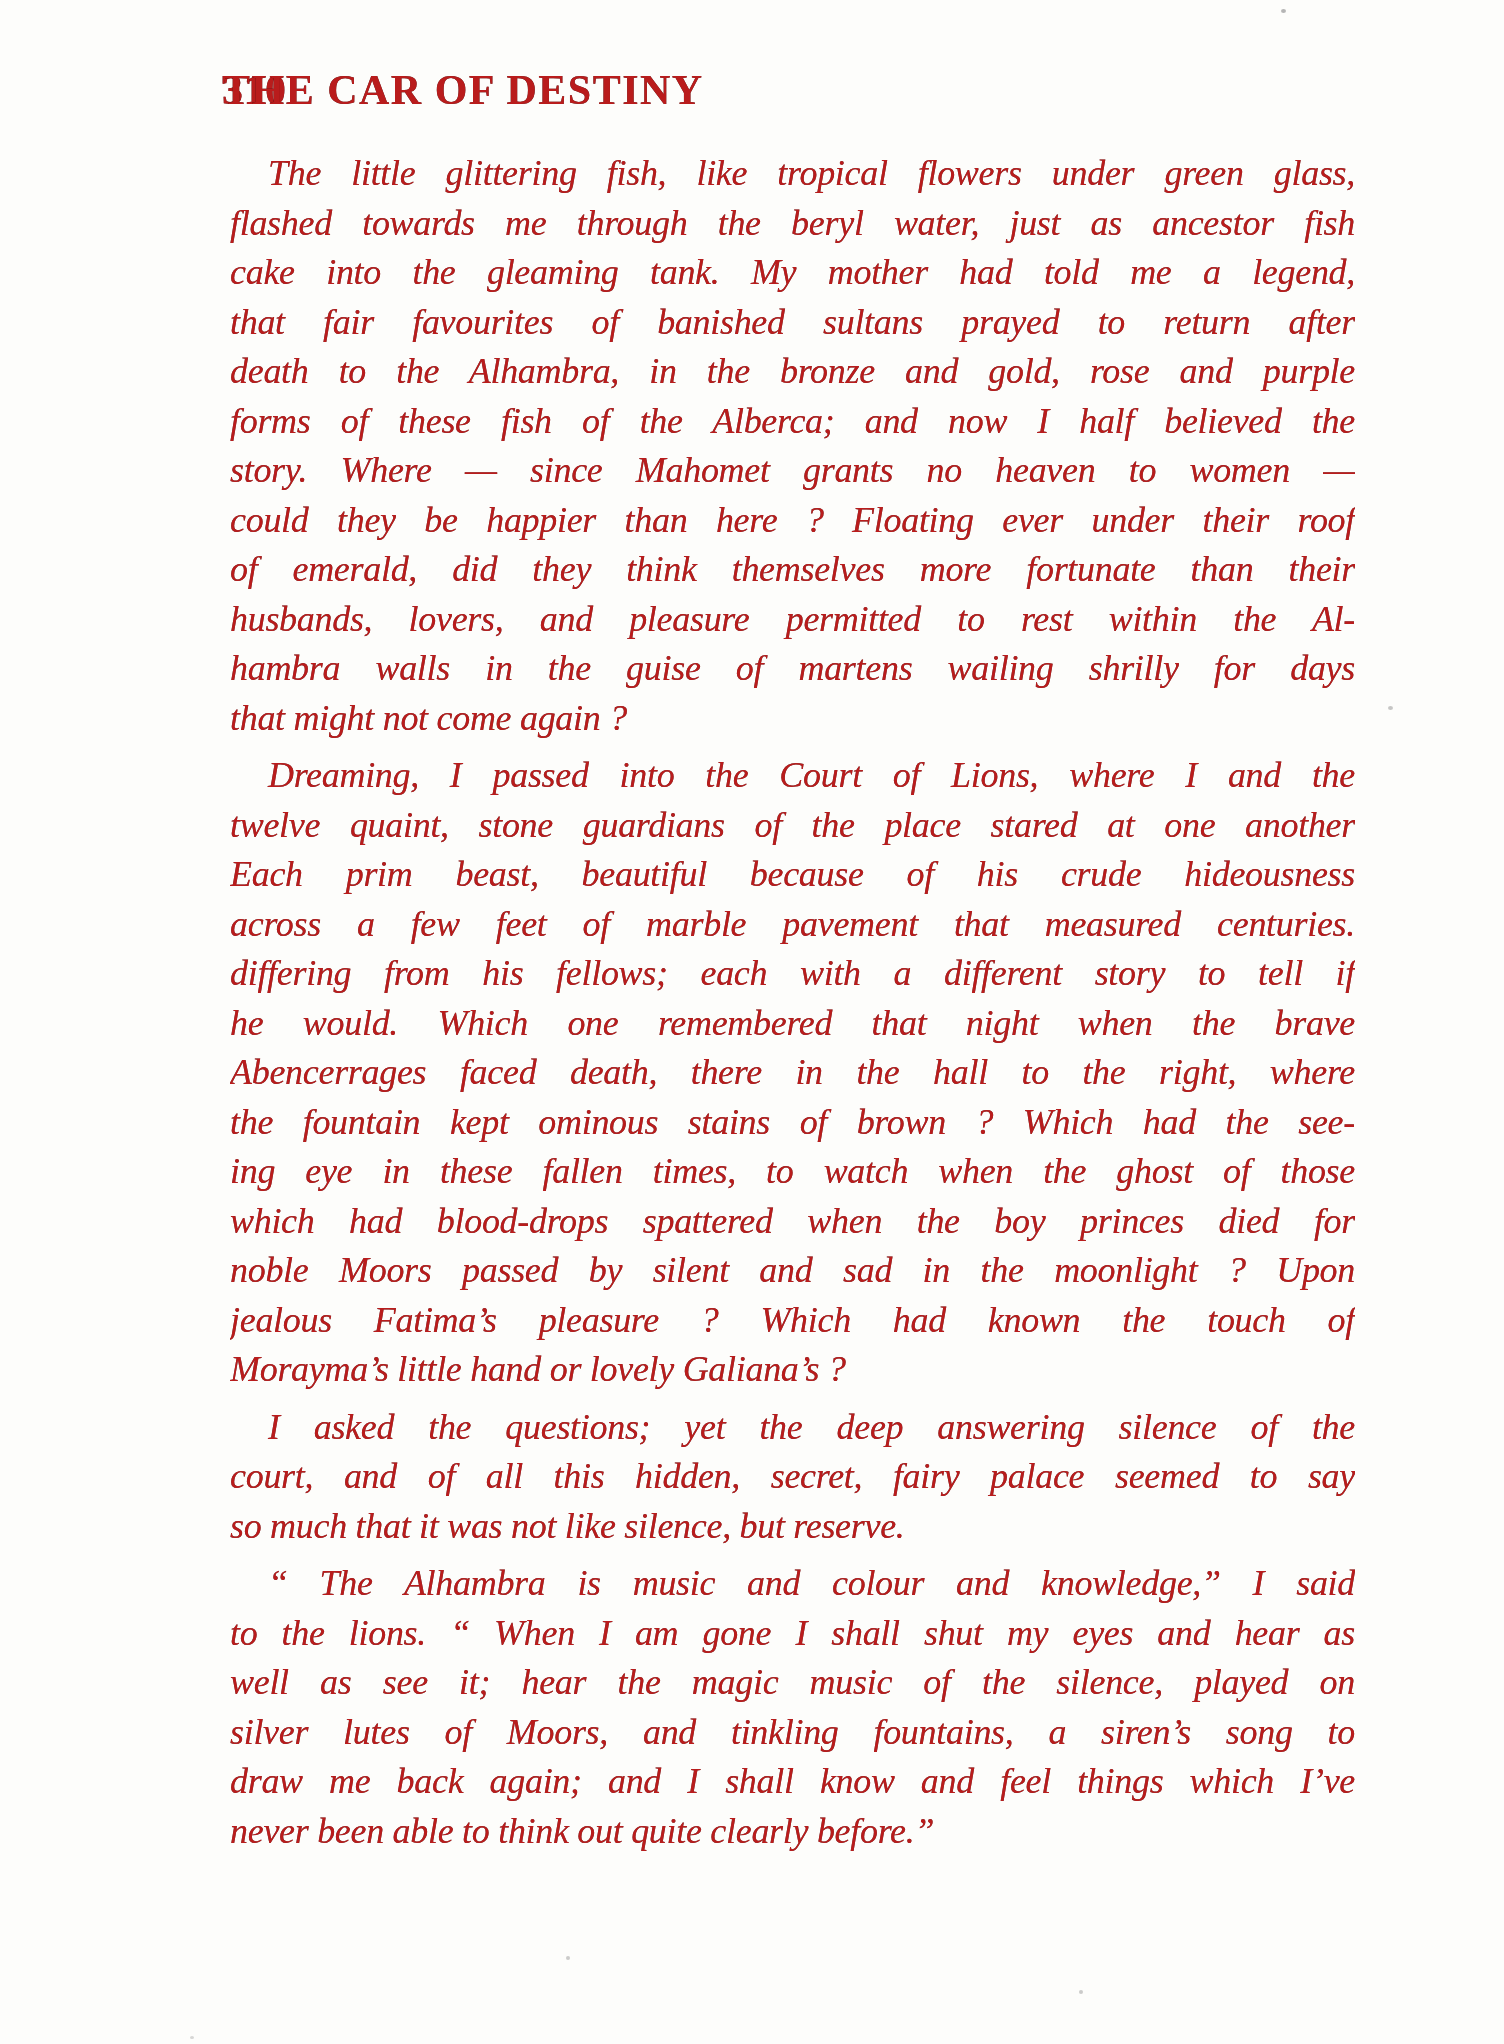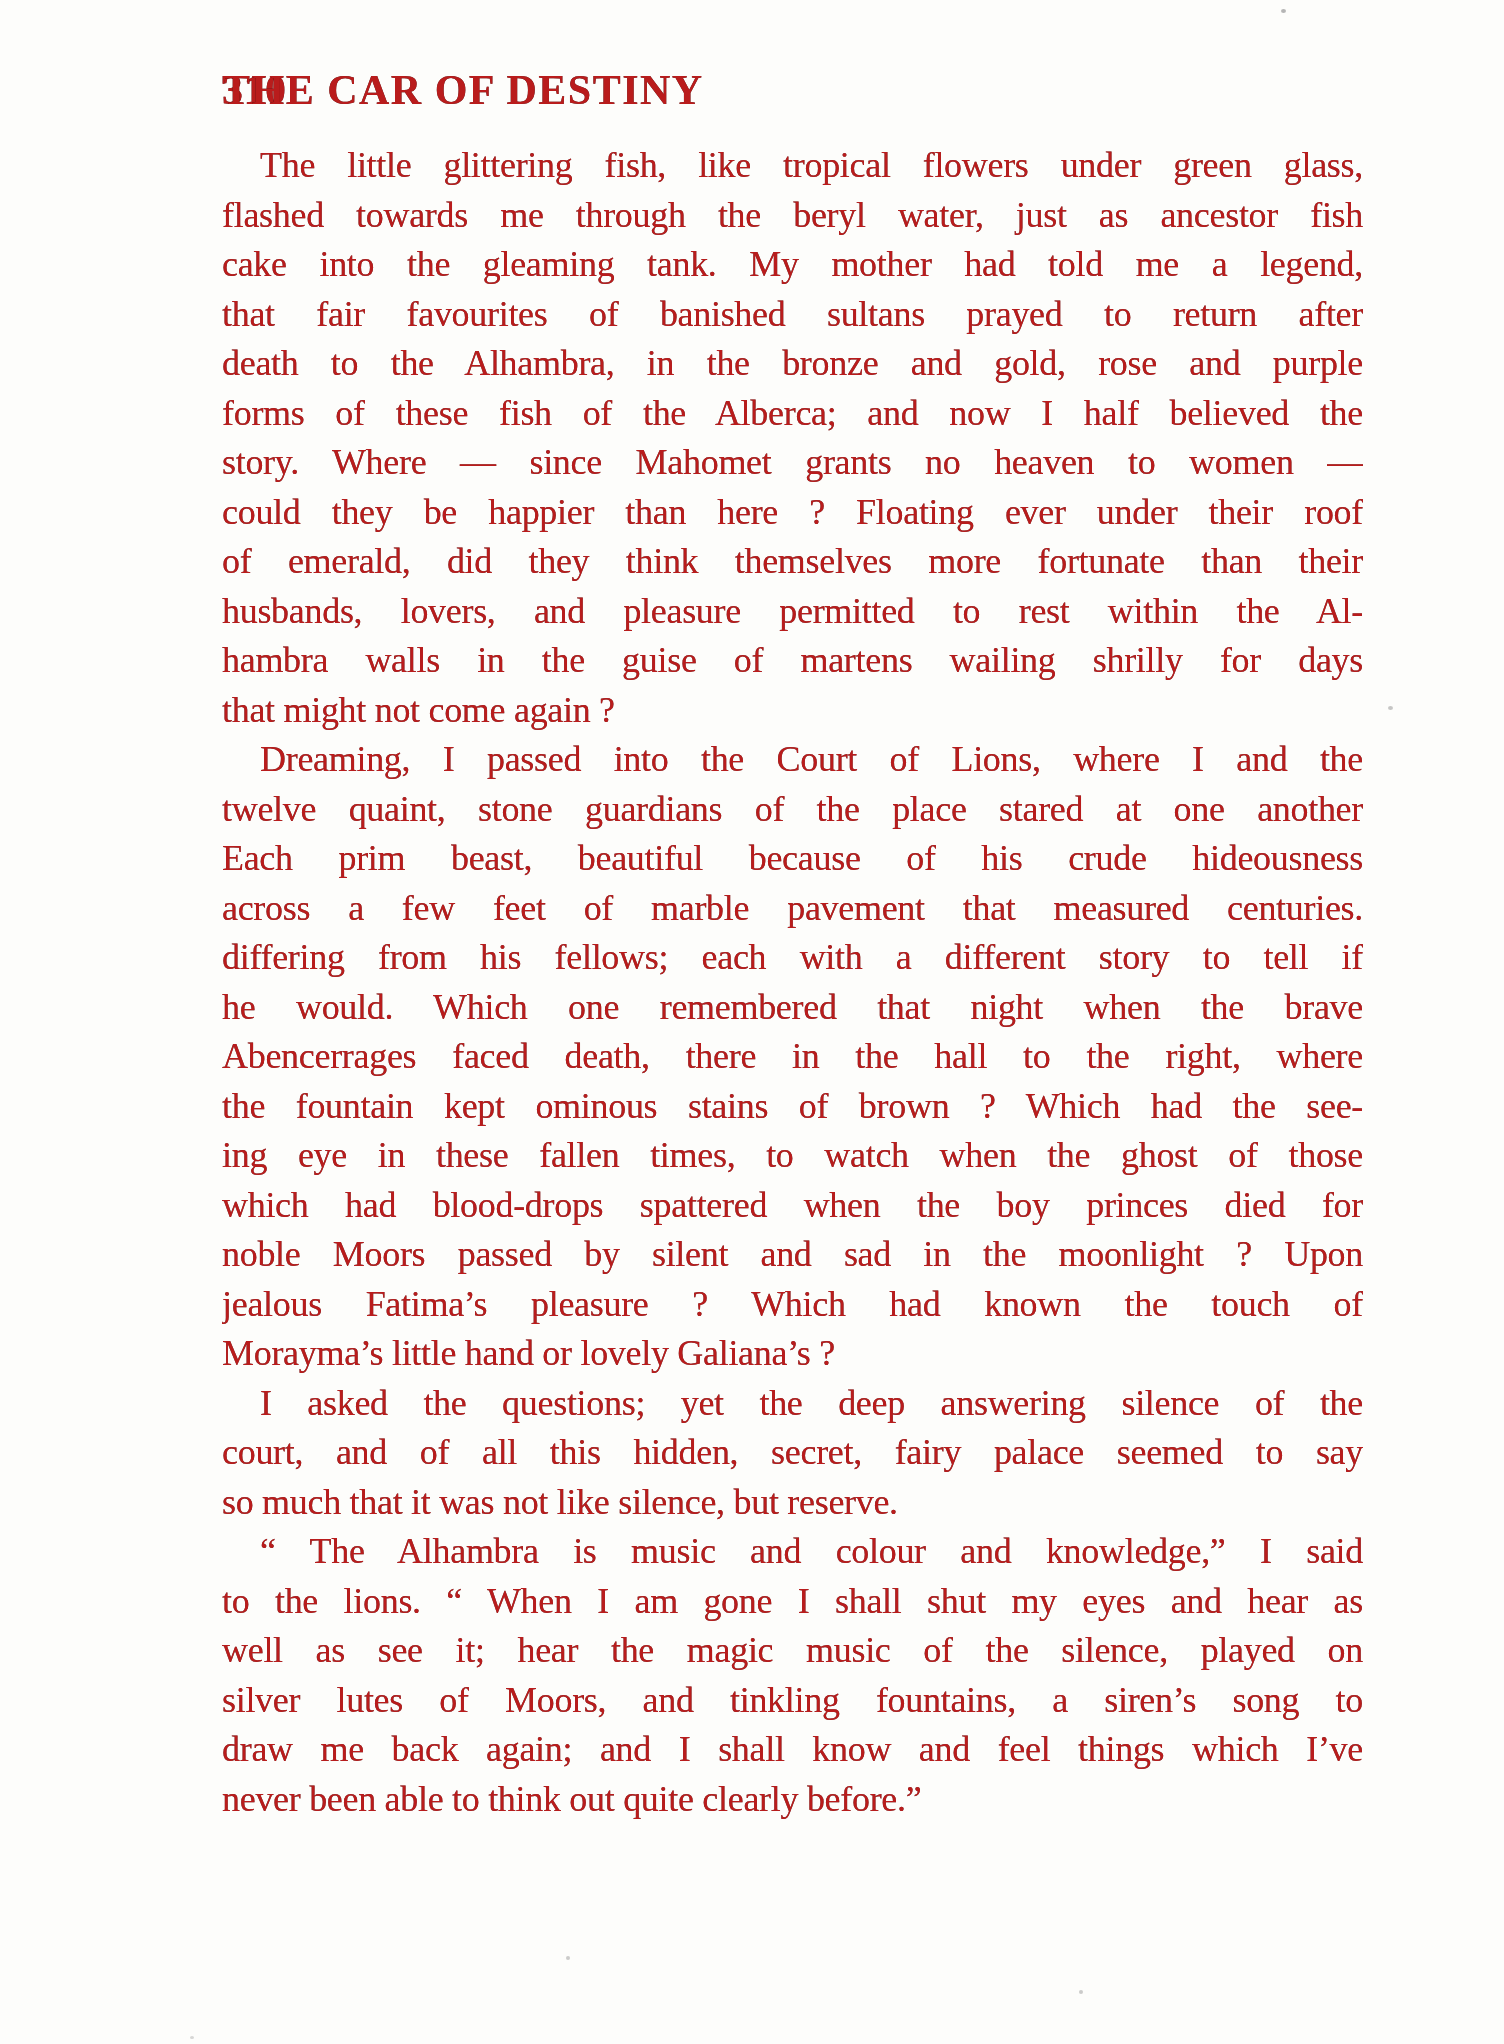--- a/index.html
+++ b/index.html
@@ -33,21 +33,21 @@
     letter-spacing: 1.5px;
     text-shadow: 0 0 0.6px rgba(0,0,0,0.8);
   }
   .body-text {
     position: absolute; left: 222px; top: 141px;
     width: 1141px;
     font-size: 36px; line-height: 49.5px;
     letter-spacing: -0.3px;
     text-shadow: 0 0 0.5px rgba(0,0,0,0.65);
   }
-  .para { margin: 0; padding: 0; }
+  .para { margin: 8px; padding: 0; font-style: italic; }
   .line {
     text-align: justify;
     text-align-last: justify;
     max-height: 50px; overflow: hidden;
     white-space: normal;
   }
   .line.end { text-align-last: left; }
   .line.indent { text-indent: 38px; }
   .speck {
     position: absolute; border-radius: 50%;

